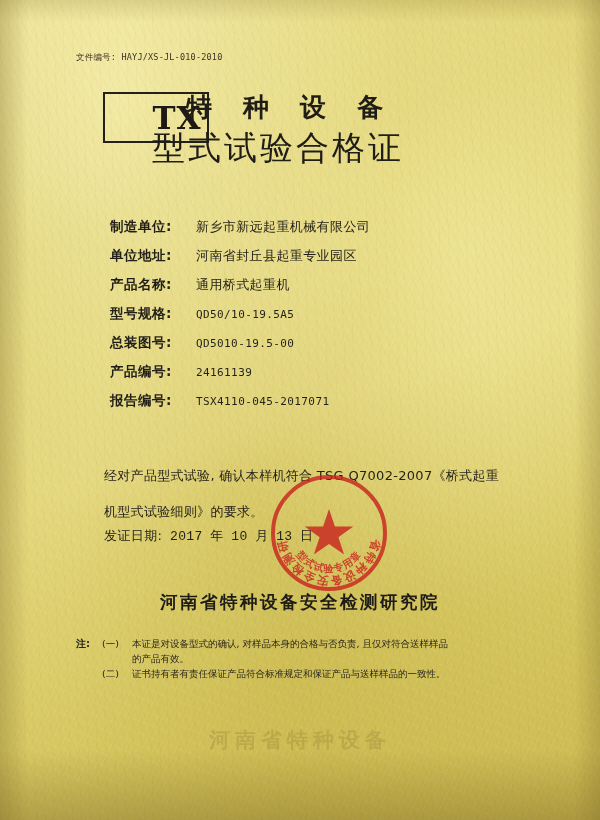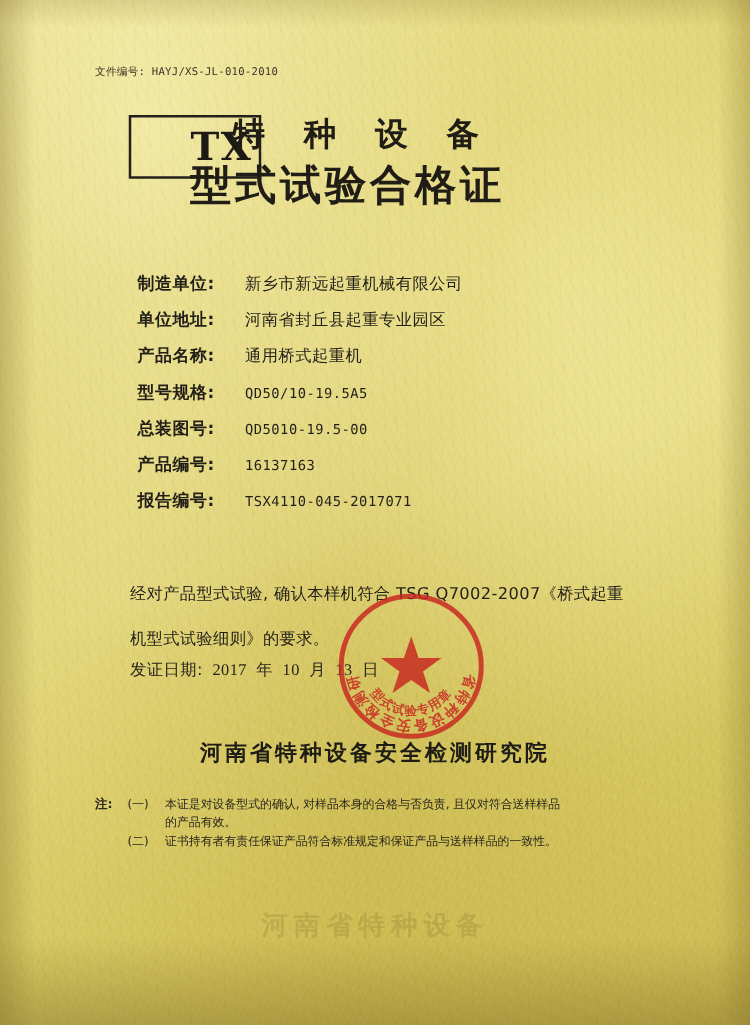--- a/index.html
+++ b/index.html
@@ -100,21 +100,21 @@
     font-weight: bold;
     font-size: 26px;
     color: #201d17;
     letter-spacing: 11px;
   }
   #title-line2 {
     position: absolute;
     left: 152px;
     top: 38px;
     font-family: "DejaVu Sans", sans-serif;
-    font-weight: bold;
+    font-weight: normal;
     font-size: 33px;
     color: #201d17;
     letter-spacing: 3px;
   }
 
   #cert-no {
     position: absolute;
     left: 0;
     top: 168px;
     width: 600px;
@@ -176,21 +176,21 @@
     position: absolute;
     left: 104px;
     top: 527px;
     font-size: 13px;
     color: #221f18;
     letter-spacing: 0.4px;
     white-space: nowrap;
   }
   #issue-line .lbl { font-weight: normal; }
   #issue-line .num {
-    font-family: Liberation Serif, serif;
+    font-family: Liberation Mono, monospace;
     padding: 0 3px;
     text-align: right;
   }
 
   
   #seal {
     position: absolute;
     left: 268px;
     top: 472px;
     width: 122px;
@@ -289,21 +289,21 @@
       <div class="field-row">
         <div class="field-label">型号规格:</div>
         <div class="field-value mono">QD50/10-19.5A5</div>
       </div>
       <div class="field-row">
         <div class="field-label">总装图号:</div>
         <div class="field-value mono">QD5010-19.5-00</div>
       </div>
       <div class="field-row">
         <div class="field-label">产品编号:</div>
-        <div class="field-value mono">16137163</div>
+        <div class="field-value mono">24161139</div>
       </div>
       <div class="field-row">
         <div class="field-label">报告编号:</div>
         <div class="field-value mono">TSX4110-045-2017071</div>
       </div>
     </div>
 
     <div id="statement">
       <span class="ln">经对产品型式试验, 确认本样机符合 TSG Q7002-2007《桥式起重</span>
       <span class="ln">机型式试验细则》的要求。</span>

